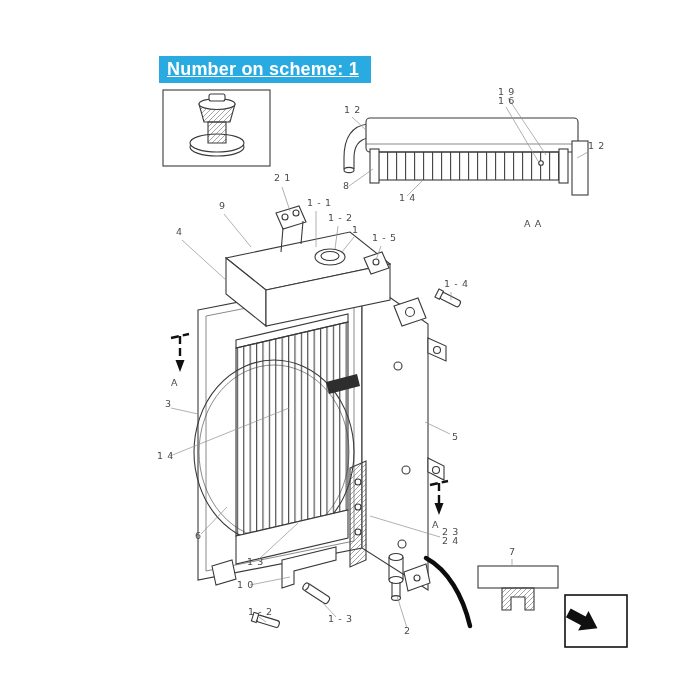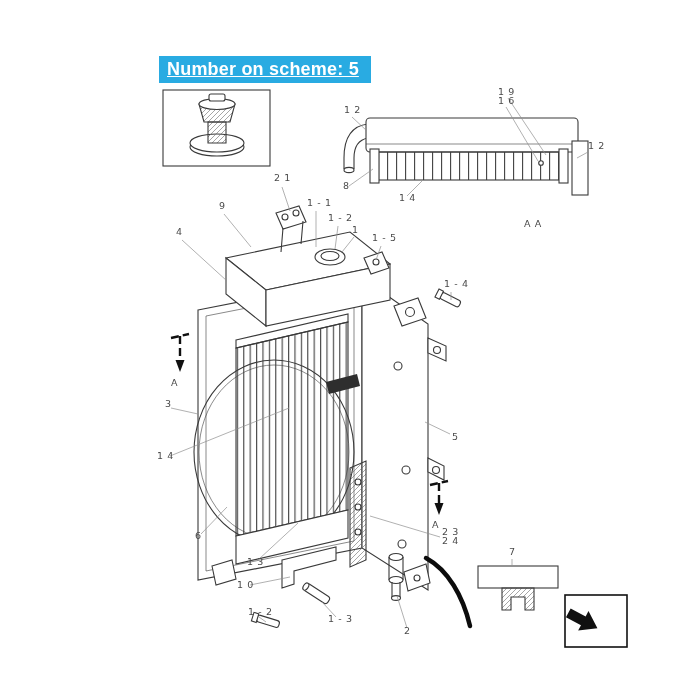--- a/index.html
+++ b/index.html
@@ -13,21 +13,21 @@
   #leaders line{stroke:#8f8f8f;stroke-width:.7}
   #callouts text{font-family:"DejaVu Sans",sans-serif;font-size:9.5px;fill:#4a4a4a;letter-spacing:.6px}
   .cut{stroke:#101010;stroke-width:2.4;fill:none;stroke-dasharray:8 4}
   .cuthead{fill:#101010;stroke:none}
   .hose{stroke:#0c0c0c;stroke-width:4.5;fill:none;stroke-linecap:round}
 </style>
 </head>
 <body>
 
 <div class="page">
-  <div class="scheme-title">Number on scheme: 5</div>
+  <div class="scheme-title">Number on scheme: 1</div>
 
   <svg class="diagram" width="700" height="700" viewBox="0 0 700 700">
     <defs>
       <pattern id="finsMainP" width="6.4" height="8" patternUnits="userSpaceOnUse">
         <line x1="0.6" y1="0" x2="0.6" y2="8" stroke="#3f3f3f" stroke-width="1.1"></line>
       </pattern>
       <pattern id="finsSectionP" width="9" height="8" patternUnits="userSpaceOnUse">
         <line x1="0.6" y1="0" x2="0.6" y2="8" stroke="#3f3f3f" stroke-width="1.1"></line>
       </pattern>
       <pattern id="hatchP" width="5" height="5" patternUnits="userSpaceOnUse">

